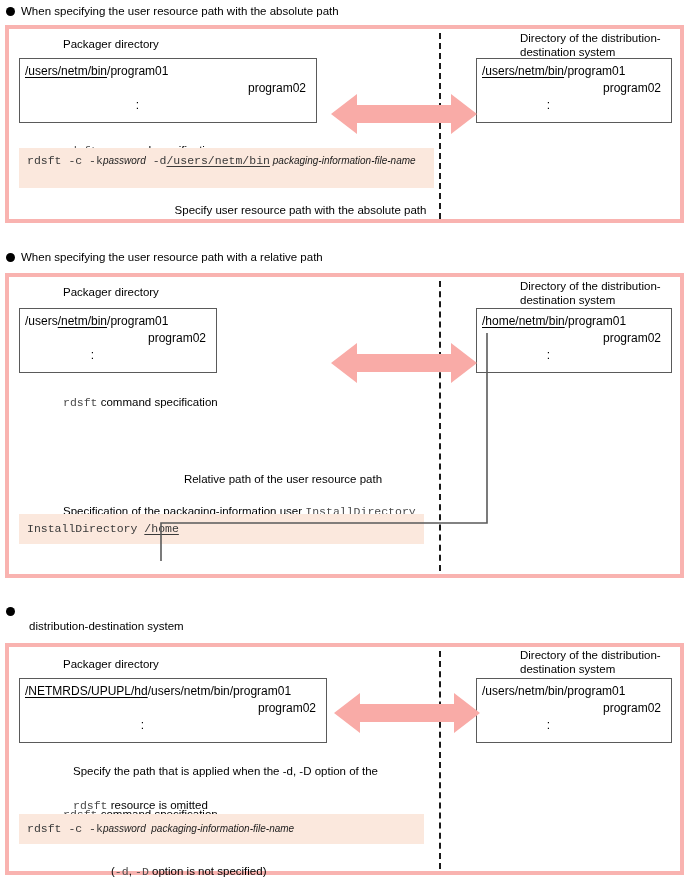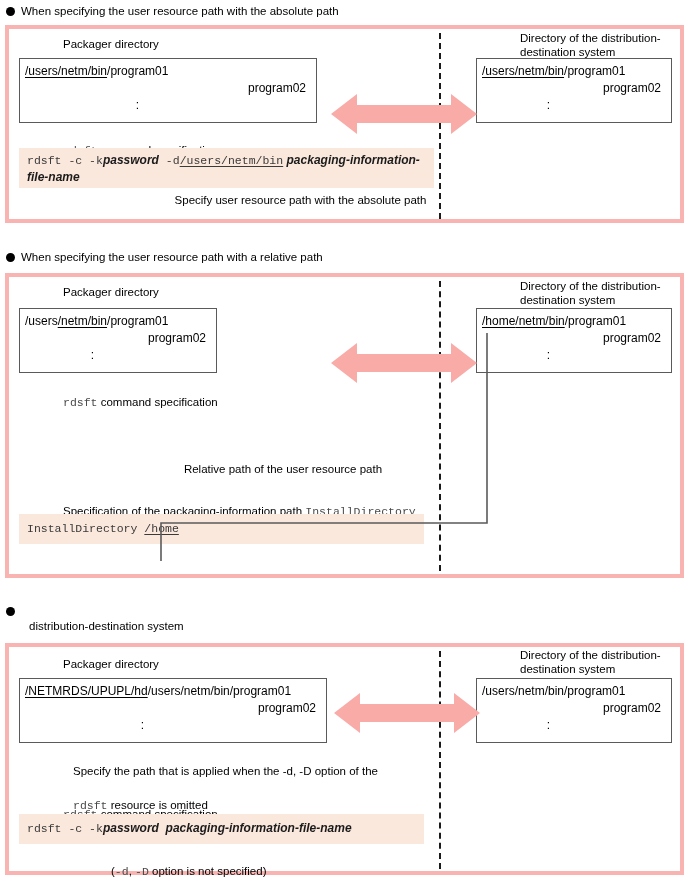--- a/index.html
+++ b/index.html
@@ -44,21 +44,21 @@
   }
 
   
   .lbl {
     position: absolute;
     font-size: 11.5px;
     line-height: 14px;
     white-space: pre-line;
     padding-left: 44px;
   }
-  .lbl-center { text-align: center; }
+  .lbl-center { text-align: center; margin-top: 10px; }
 
   
   .dirbox {
     position: absolute;
     border: 1.4px solid #5a5a5a;
     box-sizing: border-box;
     background: #fff;
     font-size: 12px;
     line-height: 17px;
     padding: 4px 4px 4px 5px;
@@ -76,22 +76,22 @@
     padding: 4px 6px 4px 8px;
     font-family: "Liberation Mono", monospace;
     font-size: 11.5px;
     line-height: 17px;
     color: #3a3a3a;
   }
   .cmdbox .mono { font-family: "Liberation Mono", monospace; }
   .cmdbox .it {
     font-family: "Liberation Sans", sans-serif;
     font-style: italic;
-    font-weight: bold;
-    font-size: 12px;
+    font-weight: normal;
+    font-size: 10px;
     color: #1b1b1b;
   }
   .cmdbox .ul { text-decoration: underline; text-underline-offset: 2px; }
 
   
   .divider {
     position: absolute;
     border-left: 2px dashed #1a1a1a;
     width: 0;
   }
@@ -192,21 +192,21 @@
     </div>
 
     <div class="lbl" style="left:10px; top:104px;">
       <span class="inmono">rdsft</span><span> command specification</span>
     </div>
 
 
     <div class="lbl lbl-center" style="left:60px; top:185px; width:340px;">Relative path of the user resource path</div>
 
     <div class="lbl" style="left:10px; top:213px;">
-      <span>Specification of the packaging-information path </span><span class="inmono">InstallDirectory</span>
+      <span>Specification of the packaging-information user </span><span class="inmono">InstallDirectory</span>
     </div>
 
     <div class="cmdbox" style="left:10px; top:237px; width:405px; height:30px; padding-top:6px;">
       <span class="mono">InstallDirectory</span><span class="mono">&nbsp;</span><span class="mono ul">/home</span>
     </div>
 
     <div class="connector" style="left:148px; top:56px;">
       <svg width="340" height="232" viewBox="0 0 340 232">
         <polyline points="4,228 4,190 330,190 330,0" fill="none" stroke="#5a5a5a" stroke-width="1.6"></polyline>
       </svg>

